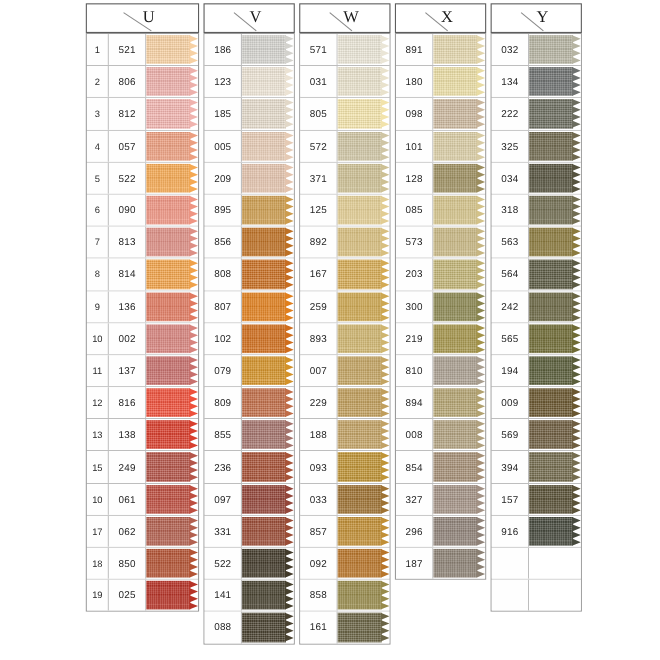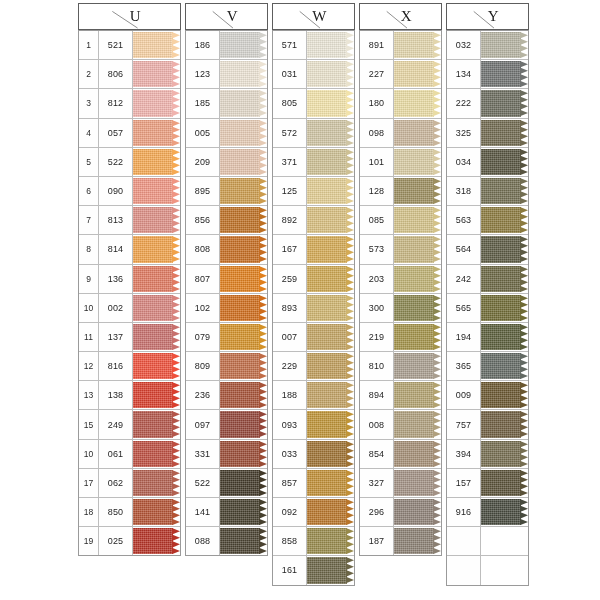--- a/index.html
+++ b/index.html
@@ -527,20 +527,31 @@
             <div class="cell-swatch">
                <div class="thread">
                  <div class="body" style="background:#c06d48"></div>
                  <div class="frayed"><svg width="8" height="26.2" viewBox="0 0 8 26.2" preserveAspectRatio="none">
       <path d="M0,0 L8,3.275 L0,6.55 L8,9.825 L0,13.1 L8,16.375 L0,19.65 L8,22.925 L0,26.2 Z" fill="#c06d48"></path>
                   </svg></div>
                </div>
              </div>
           </div>
           <div class="swatch-row">
+            <div class="cell-code">855</div>
+            <div class="cell-swatch">
+               <div class="thread">
+                 <div class="body" style="background:#a3736c"></div>
+                 <div class="frayed"><svg width="8" height="26.2" viewBox="0 0 8 26.2" preserveAspectRatio="none">
+      <path d="M0,0 L8,3.275 L0,6.55 L8,9.825 L0,13.1 L8,16.375 L0,19.65 L8,22.925 L0,26.2 Z" fill="#a3736c"></path>
+                  </svg></div>
+               </div>
+             </div>
+          </div>
+          <div class="swatch-row">
             <div class="cell-code">236</div>
             <div class="cell-swatch">
                <div class="thread">
                  <div class="body" style="background:#a75338"></div>
                  <div class="frayed"><svg width="8" height="26.2" viewBox="0 0 8 26.2" preserveAspectRatio="none">
       <path d="M0,0 L8,3.275 L0,6.55 L8,9.825 L0,13.1 L8,16.375 L0,19.65 L8,22.925 L0,26.2 Z" fill="#a75338"></path>
                   </svg></div>
                </div>
              </div>
           </div>
@@ -833,31 +844,20 @@
             <div class="cell-swatch">
                <div class="thread">
                  <div class="body" style="background:#e2d5ac"></div>
                  <div class="frayed"><svg width="8" height="26.2" viewBox="0 0 8 26.2" preserveAspectRatio="none">
       <path d="M0,0 L8,3.275 L0,6.55 L8,9.825 L0,13.1 L8,16.375 L0,19.65 L8,22.925 L0,26.2 Z" fill="#e2d5ac"></path>
                   </svg></div>
                </div>
              </div>
           </div>
           <div class="swatch-row">
-            <div class="cell-code">227</div>
-            <div class="cell-swatch">
-               <div class="thread">
-                 <div class="body" style="background:#e7d6a5"></div>
-                 <div class="frayed"><svg width="8" height="26.2" viewBox="0 0 8 26.2" preserveAspectRatio="none">
-      <path d="M0,0 L8,3.275 L0,6.55 L8,9.825 L0,13.1 L8,16.375 L0,19.65 L8,22.925 L0,26.2 Z" fill="#e7d6a5"></path>
-                  </svg></div>
-               </div>
-             </div>
-          </div>
-          <div class="swatch-row">
             <div class="cell-code">180</div>
             <div class="cell-swatch">
                <div class="thread">
                  <div class="body" style="background:#e9dca4"></div>
                  <div class="frayed"><svg width="8" height="26.2" viewBox="0 0 8 26.2" preserveAspectRatio="none">
       <path d="M0,0 L8,3.275 L0,6.55 L8,9.825 L0,13.1 L8,16.375 L0,19.65 L8,22.925 L0,26.2 Z" fill="#e9dca4"></path>
                   </svg></div>
                </div>
              </div>
           </div>
@@ -1151,43 +1151,32 @@
             <div class="cell-swatch">
                <div class="thread">
                  <div class="body" style="background:#5a5e3b"></div>
                  <div class="frayed"><svg width="8" height="26.2" viewBox="0 0 8 26.2" preserveAspectRatio="none">
       <path d="M0,0 L8,3.275 L0,6.55 L8,9.825 L0,13.1 L8,16.375 L0,19.65 L8,22.925 L0,26.2 Z" fill="#5a5e3b"></path>
                   </svg></div>
                </div>
              </div>
           </div>
           <div class="swatch-row">
-            <div class="cell-code">365</div>
-            <div class="cell-swatch">
-               <div class="thread">
-                 <div class="body" style="background:#636a64"></div>
-                 <div class="frayed"><svg width="8" height="26.2" viewBox="0 0 8 26.2" preserveAspectRatio="none">
-      <path d="M0,0 L8,3.275 L0,6.55 L8,9.825 L0,13.1 L8,16.375 L0,19.65 L8,22.925 L0,26.2 Z" fill="#636a64"></path>
-                  </svg></div>
-               </div>
-             </div>
-          </div>
-          <div class="swatch-row">
             <div class="cell-code">009</div>
             <div class="cell-swatch">
                <div class="thread">
                  <div class="body" style="background:#6a5730"></div>
                  <div class="frayed"><svg width="8" height="26.2" viewBox="0 0 8 26.2" preserveAspectRatio="none">
       <path d="M0,0 L8,3.275 L0,6.55 L8,9.825 L0,13.1 L8,16.375 L0,19.65 L8,22.925 L0,26.2 Z" fill="#6a5730"></path>
                   </svg></div>
                </div>
              </div>
           </div>
           <div class="swatch-row">
-            <div class="cell-code">757</div>
+            <div class="cell-code">569</div>
             <div class="cell-swatch">
                <div class="thread">
                  <div class="body" style="background:#6f5e41"></div>
                  <div class="frayed"><svg width="8" height="26.2" viewBox="0 0 8 26.2" preserveAspectRatio="none">
       <path d="M0,0 L8,3.275 L0,6.55 L8,9.825 L0,13.1 L8,16.375 L0,19.65 L8,22.925 L0,26.2 Z" fill="#6f5e41"></path>
                   </svg></div>
                </div>
              </div>
           </div>
           <div class="swatch-row">

